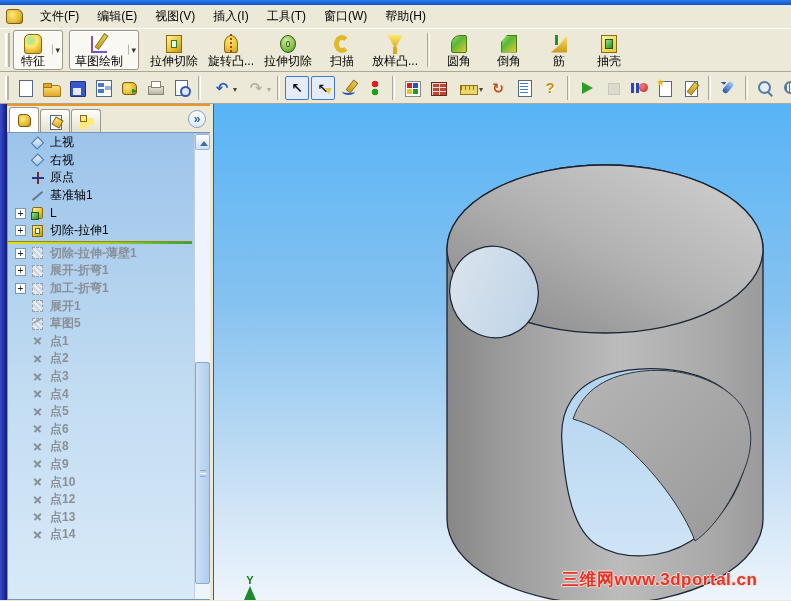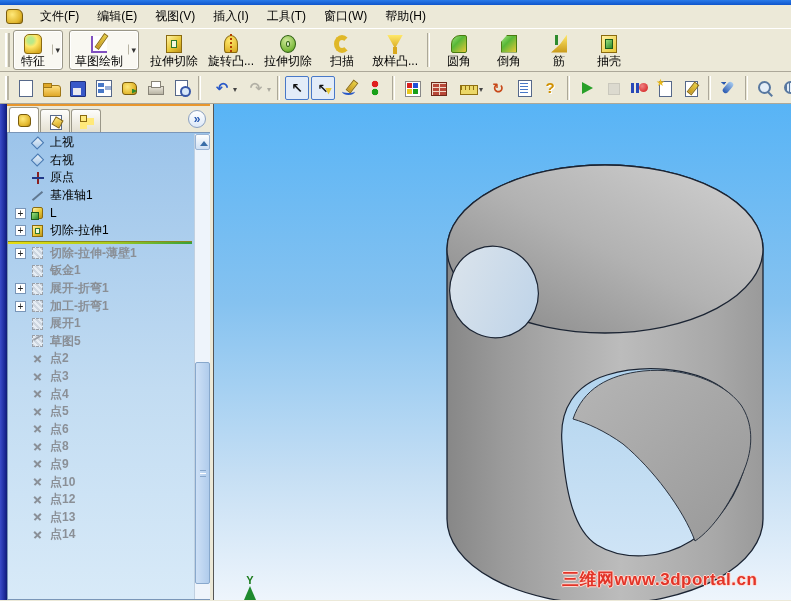--- a/index.html
+++ b/index.html
@@ -376,43 +376,43 @@
             <span class="tic tic-cut"></span>
             <span class="tlabel">切除-拉伸1</span>
           </div>
           <div class="rollback"></div>
           <div class="trow sup">
             <span class="expander">+</span>
             <span class="tic tic-suppressed"></span>
             <span class="tlabel">切除-拉伸-薄壁1</span>
           </div>
           <div class="trow sup">
-            <span class="expander none"></span>
-            <span class="tic tic-suppressed"></span>
-            <span class="tlabel">钣金1</span>
-          </div>
-          <div class="trow sup">
             <span class="expander">+</span>
             <span class="tic tic-suppressed"></span>
             <span class="tlabel">展开-折弯1</span>
           </div>
           <div class="trow sup">
             <span class="expander">+</span>
             <span class="tic tic-suppressed"></span>
             <span class="tlabel">加工-折弯1</span>
           </div>
           <div class="trow sup">
             <span class="expander none"></span>
             <span class="tic tic-suppressed"></span>
             <span class="tlabel">展开1</span>
           </div>
           <div class="trow sup">
             <span class="expander none"></span>
             <span class="tic tic-sketch-sup"></span>
             <span class="tlabel">草图5</span>
+          </div>
+          <div class="trow sup">
+            <span class="expander none"></span>
+            <span class="tic tic-point"></span>
+            <span class="tlabel">点1</span>
           </div>
           <div class="trow sup">
             <span class="expander none"></span>
             <span class="tic tic-point"></span>
             <span class="tlabel">点2</span>
           </div>
           <div class="trow sup">
             <span class="expander none"></span>
             <span class="tic tic-point"></span>
             <span class="tlabel">点3</span>

